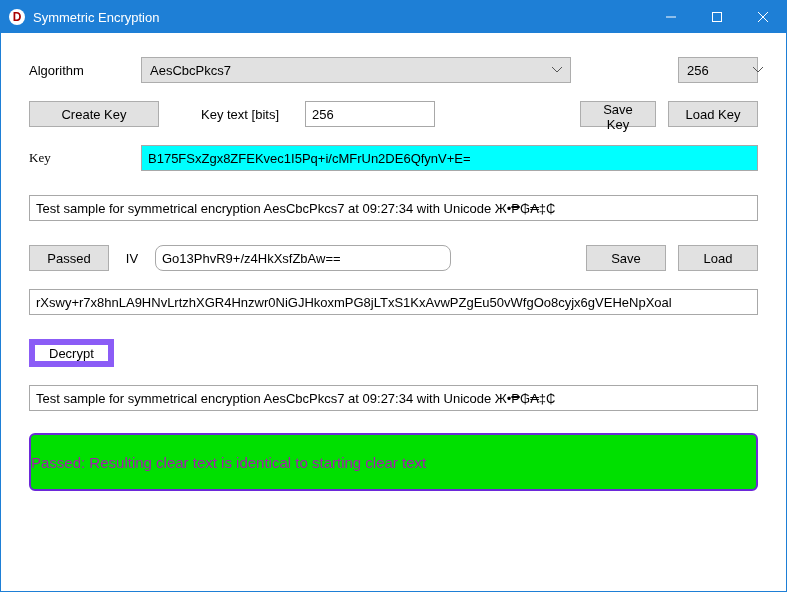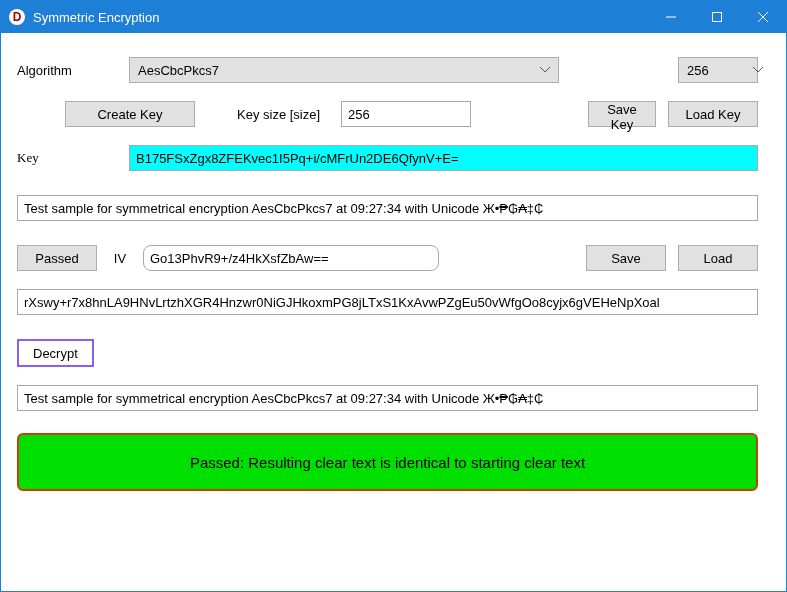--- a/index.html
+++ b/index.html
@@ -32,21 +32,21 @@
     }
     .titlebar .title { flex: 1; }
     .titlebar .win-btn {
       width: 46px; height: 32px;
       display: flex; align-items: center; justify-content: center;
       color: #fff;
     }
     .titlebar .win-btn svg { stroke: #fff; fill: none; }
     .content {
       flex: 1;
-      padding: 20px 28px 16px 16px;
+      padding: 20px 28px 16px 28px;
       display: flex;
       flex-direction: column;
       gap: 18px;
     }
     .row { display: flex; align-items: center; gap: 12px; }
     .label { color: #000; }
     .btn {
       background: #e1e1e1;
       border: 1px solid #adadad;
       height: 26px;
@@ -72,38 +72,38 @@
       height: 26px;
       padding: 0 6px;
       font-family: inherit;
       font-size: 13px;
       background: #fff;
       color: #000;
     }
     .input.cyan { background: #00ffff; }
     .input.full { width: 100%; }
     .decrypt-btn {
-      border: 2px solid #8b5cf6;
+      border: 6px solid #8b5cf6;
       background: #fff;
       height: 28px;
       padding: 0 14px;
       font-family: inherit;
       font-size: 13px;
       cursor: pointer;
     }
     .status-bar {
       background: #00e000;
-      border: 2px solid #c2410c;
+      border: 2px solid #6d28d9;
       border-radius: 6px;
       height: 58px;
       display: flex;
       align-items: center;
-      justify-content: center;
+      justify-content: flex-start;
       font-size: 15px;
-      color: #000000;
+      color: #a21caf;
       margin-top: 4px;
     }
     .spacer { flex: 1; }
     .chev svg { display: block; }
   </style>
 </head>
 <body>
 
 <div class="window">
 
@@ -145,25 +145,25 @@
         <span>256</span>
         <span class="chev">
             <svg width="10" height="6">
               <path d="M0 0 L5 5 L10 0" stroke="#555" fill="none"></path>
             </svg>
           </span>
       </div>
     </div>
 
     <div class="row">
-      <button class="btn" style="width:130px;margin-left:48px;">Create Key</button>
-      <div class="label" style="margin-left:30px; width:92px;">Key size [size]</div>
+      <button class="btn" style="width:130px;">Create Key</button>
+      <div class="label" style="margin-left:30px; width:92px;">Key text [bits]</div>
       <input class="input" style="width: 130px;" value="256">
       <div class="spacer"></div>
-      <button class="btn" style="width:68px;">Save Key</button>
+      <button class="btn" style="width:76px;">Save Key</button>
       <button class="btn" style="width:90px;">Load Key</button>
     </div>
 
     <div class="row">
       <div class="label" style="width:100px;font-family:Liberation Serif, serif;">Key</div>
       <input class="input cyan" style="flex: 1 1 0%;" value="B175FSxZgx8ZFEKvec1I5Pq+i/cMFrUn2DE6QfynV+E=">
     </div>
 
     <div class="row" style="margin-top:6px;">
       <input class="input full" value="Test sample for symmetrical encryption AesCbcPkcs7 at 09:27:34 with Unicode Ж•₱₲₳‡₵" style="">

